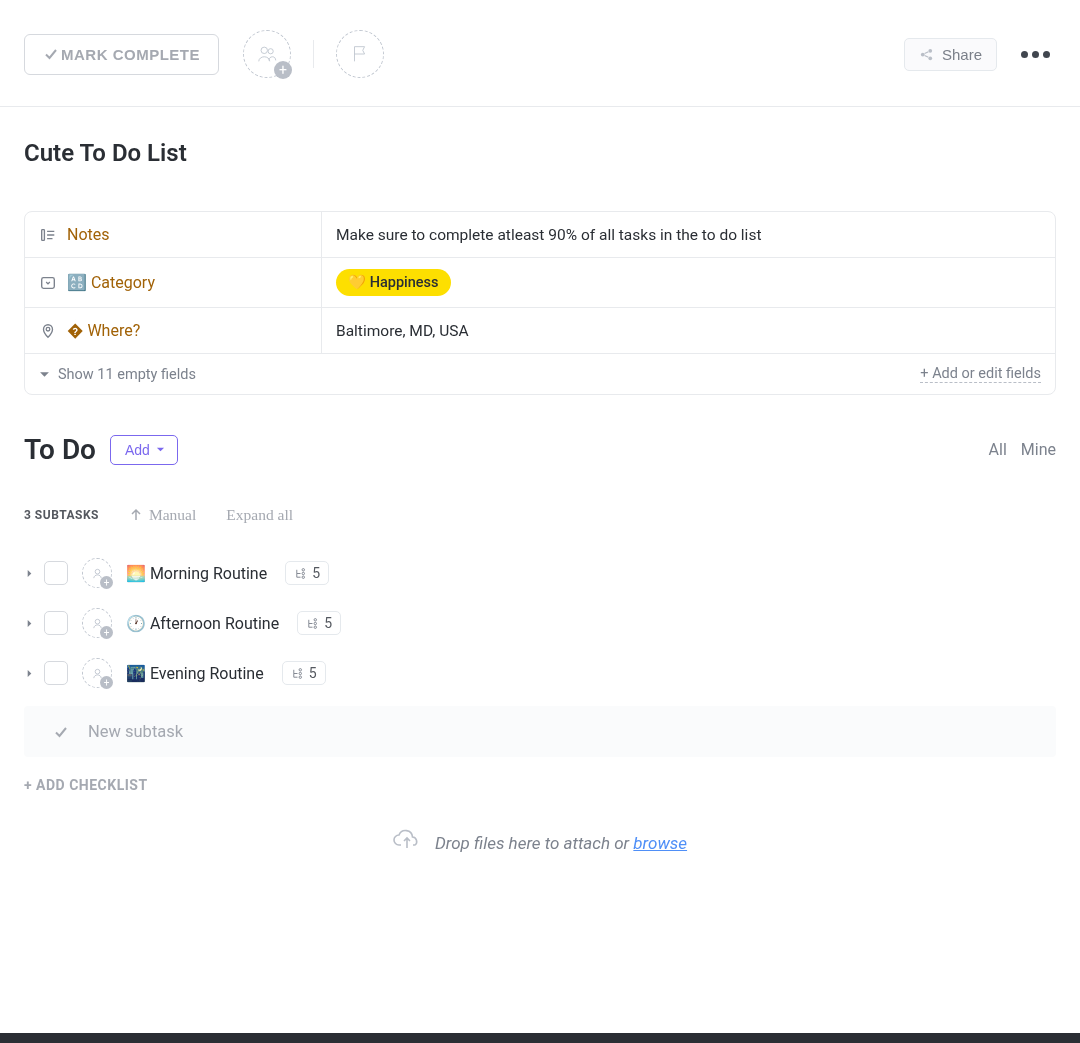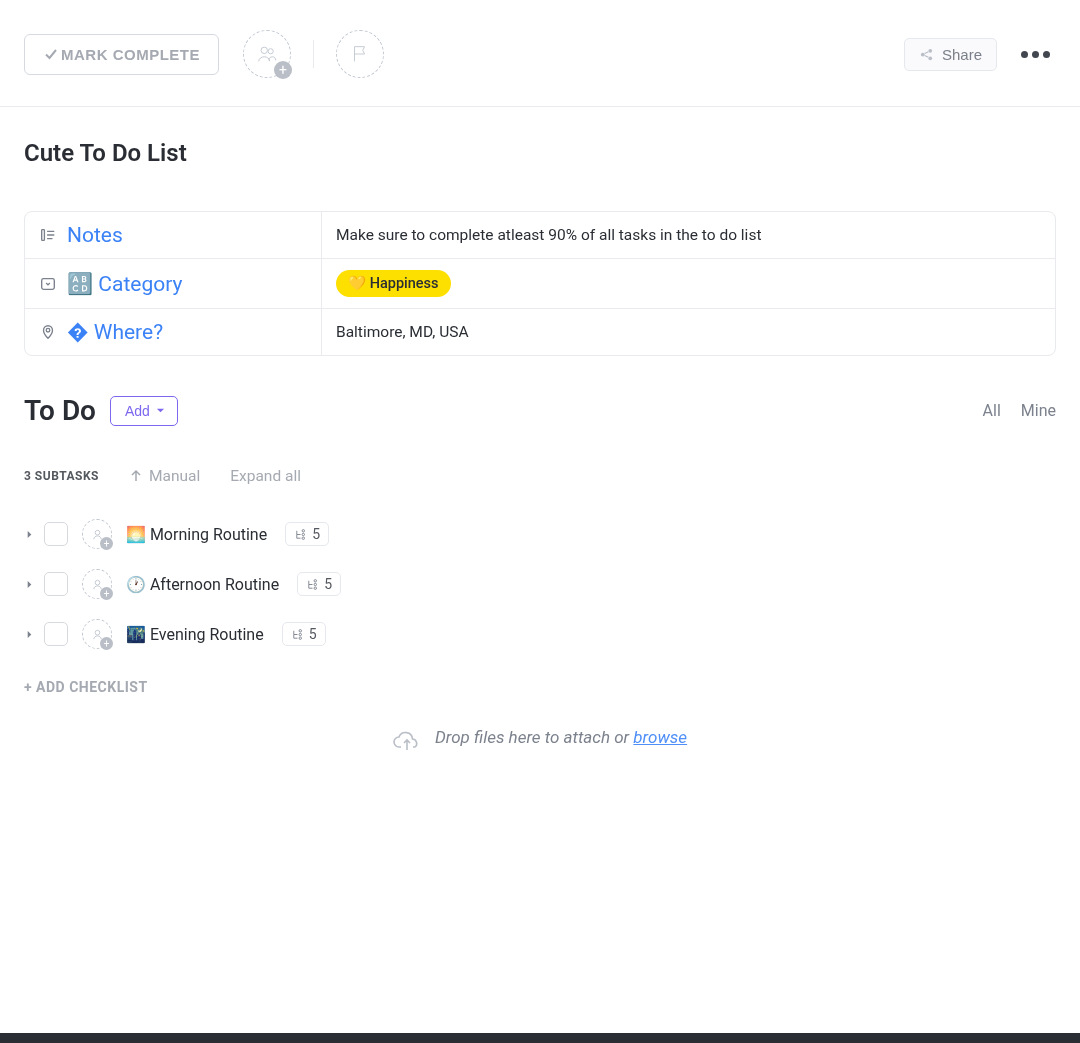--- a/index.html
+++ b/index.html
@@ -113,22 +113,22 @@
   border-bottom: 1px solid #e8eaed;
   min-height: 46px;
 }
 .field-row:last-child { border-bottom: none; }
 .field-label {
   width: 297px;
   padding: 11px 14px;
   display: flex;
   align-items: center;
   gap: 10px;
-  color: #3b82f6;
-  font-size: 21px;
+  color: #a16207;
+  font-size: 16px;
   border-right: 1px solid #e8eaed;
 }
 .field-label svg { width: 18px; height: 18px; stroke: #7c828d; fill: none; stroke-width: 1.5; }
 .field-value {
   flex: 1;
   padding: 11px 14px;
   display: flex;
   align-items: center;
   color: #2a2e34;
   font-size: 15.5px;
@@ -182,21 +182,21 @@
   font-size: 14px;
   display: flex;
   align-items: center;
   gap: 6px;
   cursor: pointer;
 }
 .add-btn svg { width: 9px; height: 9px; fill: #7b68ee; }
 .filter-tabs {
   margin-left: auto;
   display: flex;
-  gap: 20px;
+  gap: 14px;
   color: #7c828d;
   font-size: 16px;
 }
 .filter-tab { cursor: pointer; }
 
 .subtask-bar {
   display: flex;
   align-items: center;
   gap: 30px;
   margin-bottom: 24px;
@@ -207,20 +207,21 @@
   letter-spacing: 0.5px;
   color: #54585f;
 }
 .sort-btn, .expand-btn {
   display: flex;
   align-items: center;
   gap: 6px;
   color: #a5a9b1;
   font-size: 15.5px;
   cursor: pointer;
+  font-family: Liberation Serif, serif;
 }
 .sort-btn svg { width: 14px; height: 14px; stroke: #a5a9b1; }
 
 
 .subtask {
   display: flex;
   align-items: center;
   gap: 10px;
   padding: 10px 0;
 }
@@ -301,21 +302,21 @@
   color: #a5a9b1;
   cursor: pointer;
 }
 
 
 .dropzone {
   margin-top: 12px;
   border: none;
   padding: 20px 0;
   display: flex;
-  align-items: flex-start;
+  align-items: flex-end;
   justify-content: center;
   gap: 14px;
   font-size: 17px;
   color: #7c828d;
   font-style: italic;
 }
 .dropzone svg { width: 28px; height: 28px; stroke: #b9bec7; fill: none; }
 .dropzone a { color: #4f8ff7; text-decoration: underline; cursor: pointer; }
 
 .bottom-bar {
@@ -410,20 +411,29 @@
             <path d="M10 17s5-5 5-9a5 5 0 10-10 0c0 4 5 9 5 9z"></path>
             <circle cx="10" cy="8" r="2"></circle>
           </svg>
         <span>� Where?</span>
       </div>
       <div class="field-value">
         <span>Baltimore, MD, USA</span>
       </div>
     </div>
 
+    <div class="fields-footer">
+      <div class="show-empty">
+        <svg viewBox="0 0 10 10">
+            <path d="M1 3l4 4 4-4z"></path>
+          </svg>
+        <span>Show 11 empty fields</span>
+      </div>
+      <span class="add-edit-fields">+ Add or edit fields</span>
+    </div>
   </div>
 
   <div class="section-header">
     <div class="section-title">To Do</div>
     <button class="add-btn">
       <span>Add</span>
       <svg viewBox="0 0 10 10">
           <path d="M1 3l4 4 4-4z"></path>
         </svg>
     </button>
@@ -517,20 +527,26 @@
       <svg viewBox="0 0 14 14">
           <path d="M3 3v4h4M3 7v4h4"></path>
           <circle cx="10" cy="3" r="1.3"></circle>
           <circle cx="10" cy="7" r="1.3"></circle>
           <circle cx="10" cy="11" r="1.3"></circle>
         </svg>
       <span>5</span>
     </div>
   </div>
 
+  <div class="new-subtask">
+    <svg viewBox="0 0 18 18" fill="none">
+        <path d="M4 9.5 L7.5 13 L14 5" stroke-width="2"></path>
+      </svg>
+    <span>New subtask</span>
+  </div>
 
   <div class="add-checklist">+ ADD CHECKLIST</div>
 
   <div class="dropzone">
     <svg viewBox="0 0 28 22">
         <path d="M8 17H6a5 5 0 010-10 7 7 0 0113.5 2A4.5 4.5 0 0122 17h-2" stroke-width="1.6"></path>
         <path d="M14 20V10M11 13l3-3 3 3" stroke-width="1.6"></path>
       </svg>
     <span>
       <span>Drop files here to attach or </span><a>browse</a>

